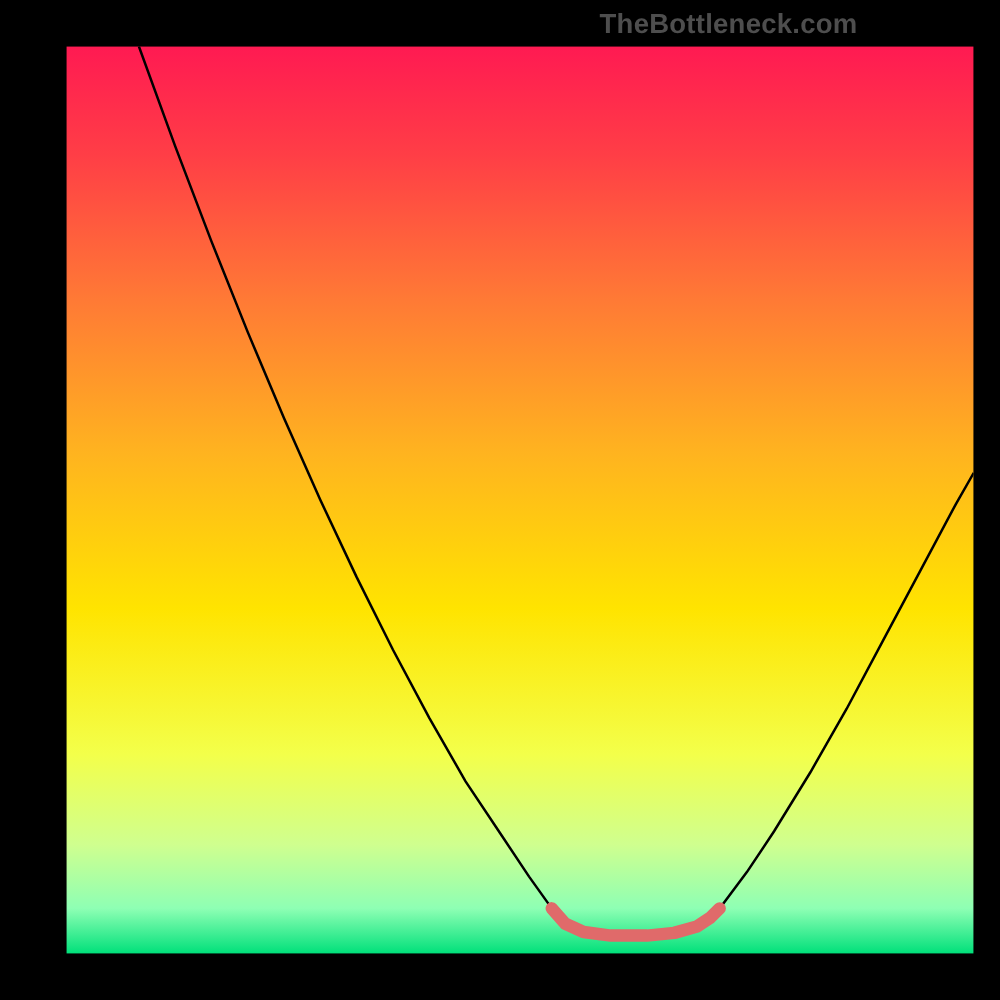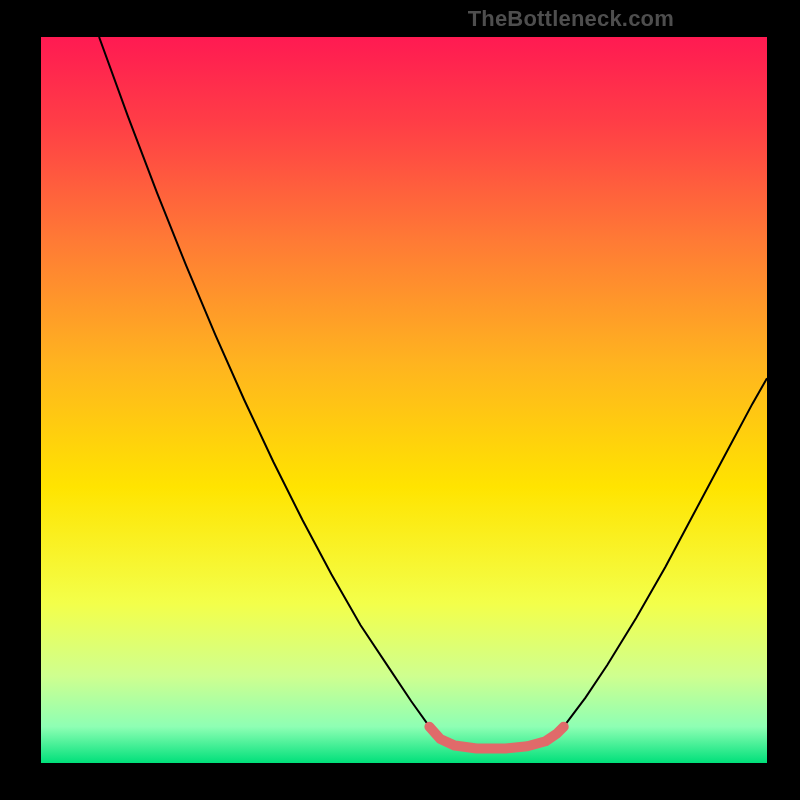--- a/index.html
+++ b/index.html
@@ -6,21 +6,21 @@
     margin: 0;
     padding: 0;
     width: 800px;
     height: 800px;
     background: #000;
     font-family: Arial, Helvetica, sans-serif;
     overflow: hidden;
   }
   .frame {
     position: absolute;
-    left: 4px;
+    left: 16px;
     top: 0;
     width: 648px;
     height: 800px;
     background: #000;
     padding-left: 36px;
   }
   .plot-area {
     position: absolute;
     left: 37px;
     top: 37px;

